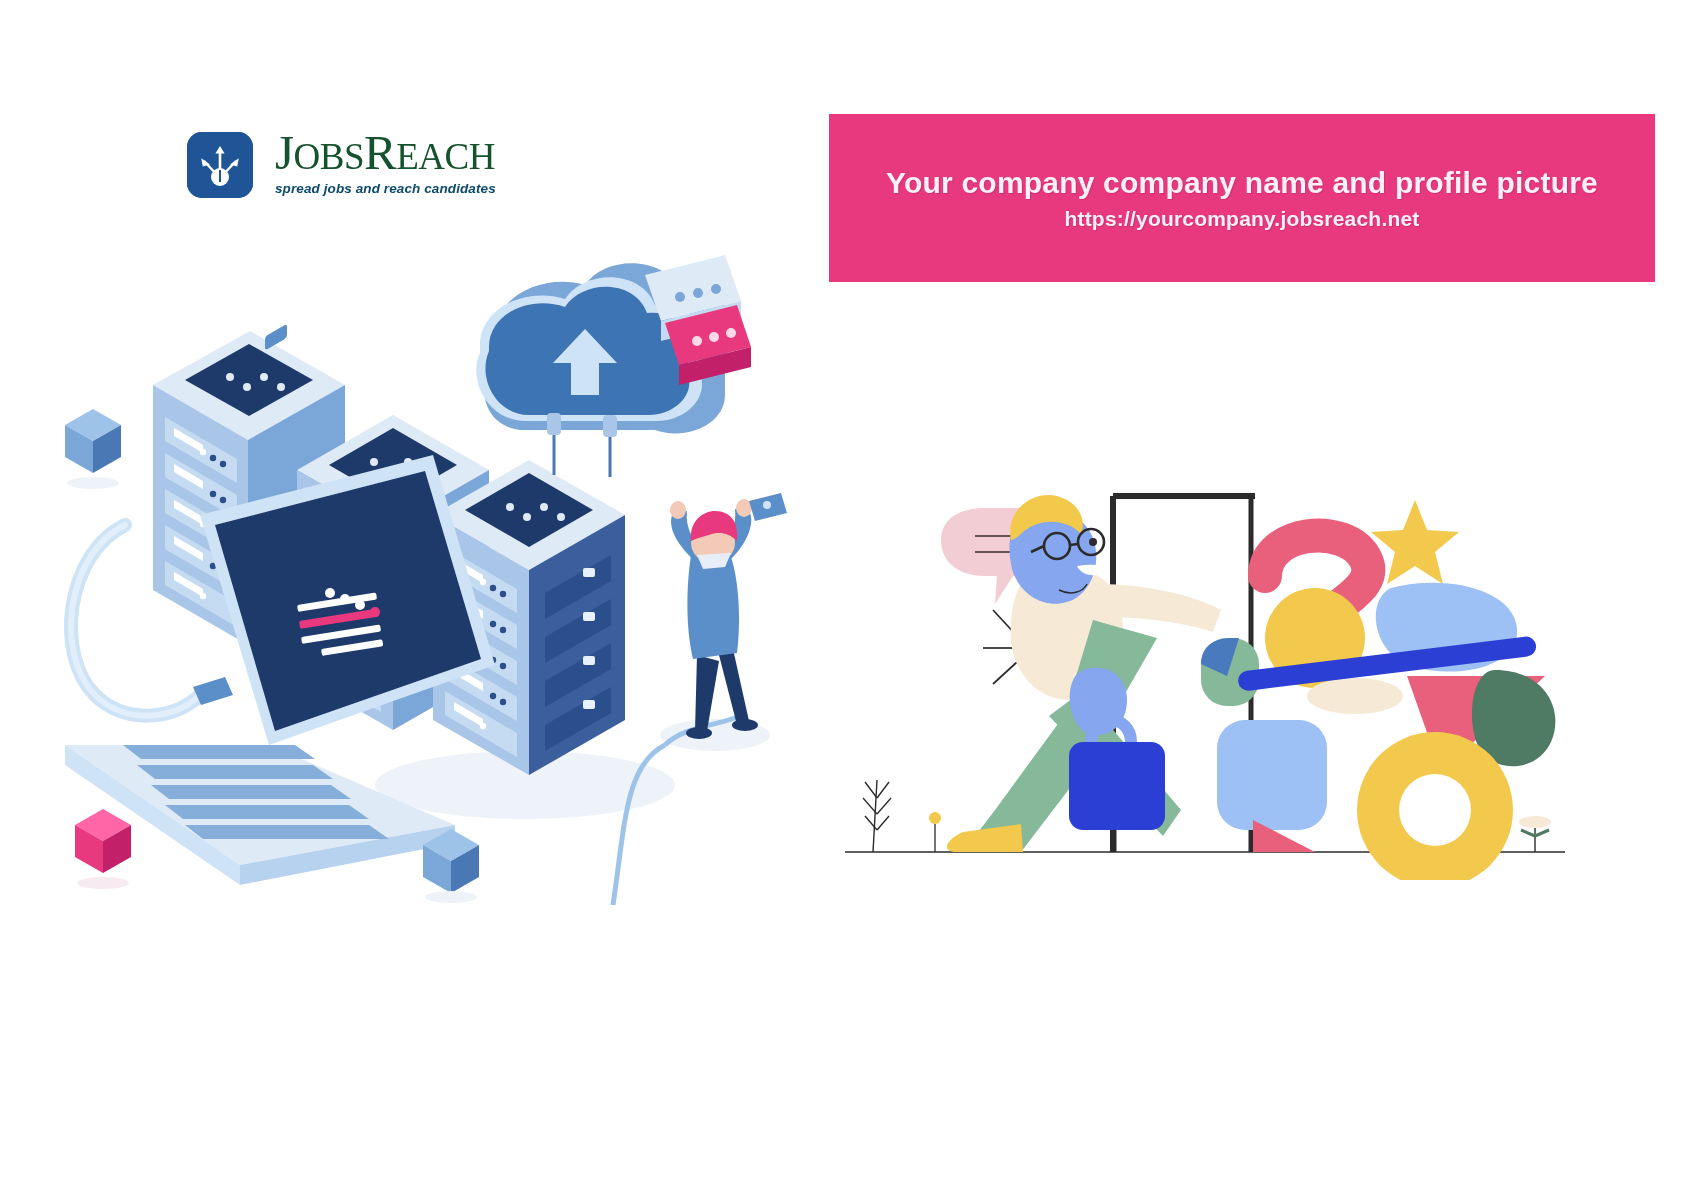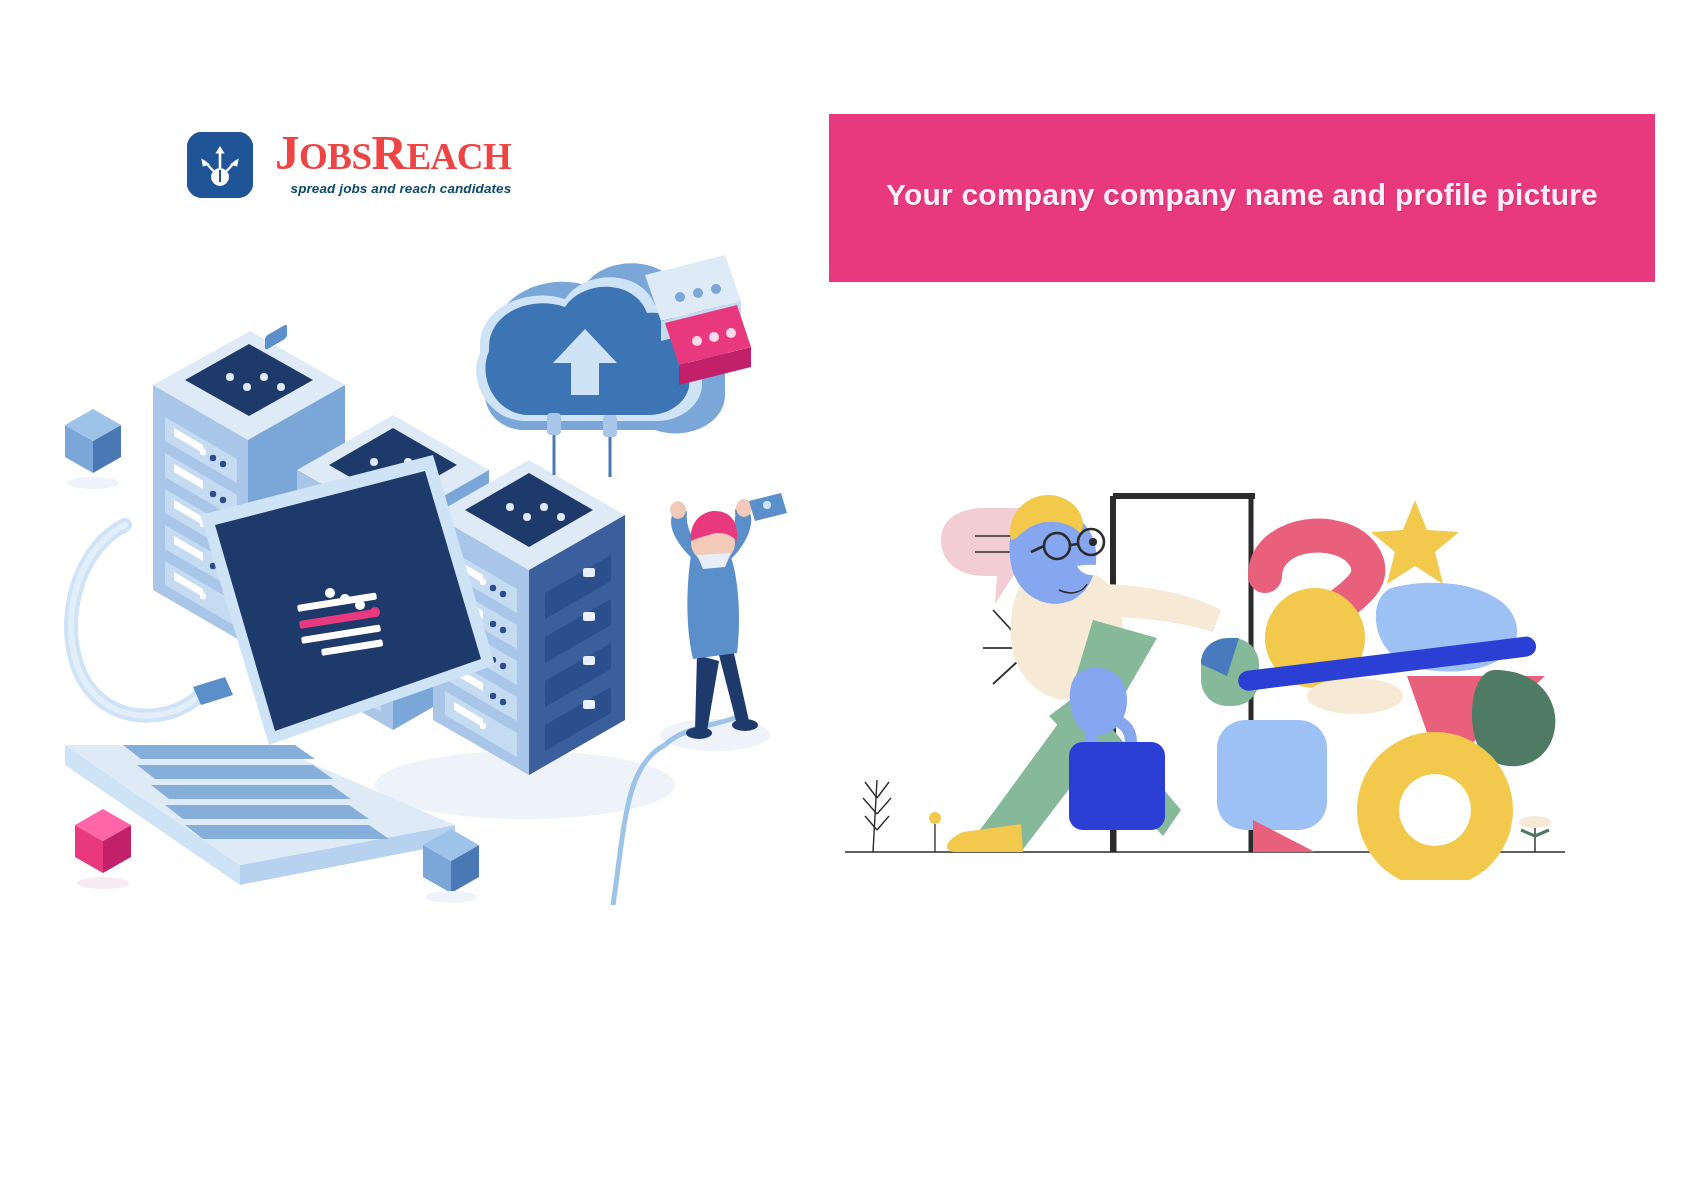--- a/index.html
+++ b/index.html
@@ -15,23 +15,23 @@
 
   
   .logo-block{position:absolute;left:187px;top:128px;display:flex;align-items:flex-start;}
   .logo-mark{
     width:66px;height:66px;border-radius:15px;background:#1f5596;
     position:relative;flex:none;margin-top:4px;
   }
   .logo-text-wrap{margin-left:22px;position:relative;}
   .logo-word{
     font-family:"Liberation Serif", serif;
-    font-weight:bold;
+    font-weight:normal;
     font-size:49px;
-    color:#ef4444;
+    color:#14532d;
     letter-spacing:-0.5px;
     line-height:1;
     white-space:nowrap;
   }
   .logo-word .cap{font-size:49px;}
   .logo-word .sc{font-size:37px;}
   .logo-tag{
     font-family:"Liberation Sans", sans-serif;
     font-weight:bold;
     font-style:italic;
@@ -90,20 +90,21 @@
       </svg>
     </div>
     <div class="logo-text-wrap">
       <div class="logo-word"><span class="cap">J</span><span class="sc">OBS</span><span class="cap">R</span><span class="sc">EACH</span></div>
       <div class="logo-tag">spread jobs and reach candidates</div>
     </div>
   </div>
 
   <div class="banner">
     <div class="banner-title">Your company company name and profile picture</div>
+    <div class="banner-url">https://yourcompany.jobsreach.net</div>
   </div>
 
   <div class="illus-left">
     <svg width="800" height="680" viewBox="0 0 800 680">
       <defs>
         <linearGradient id="shadowG" x1="0" y1="0" x2="0" y2="1">
           <stop offset="0%" stop-color="#e9eff7"></stop>
             <stop offset="100%" stop-color="#f5f8fc"></stop>
         </linearGradient>
       </defs>

